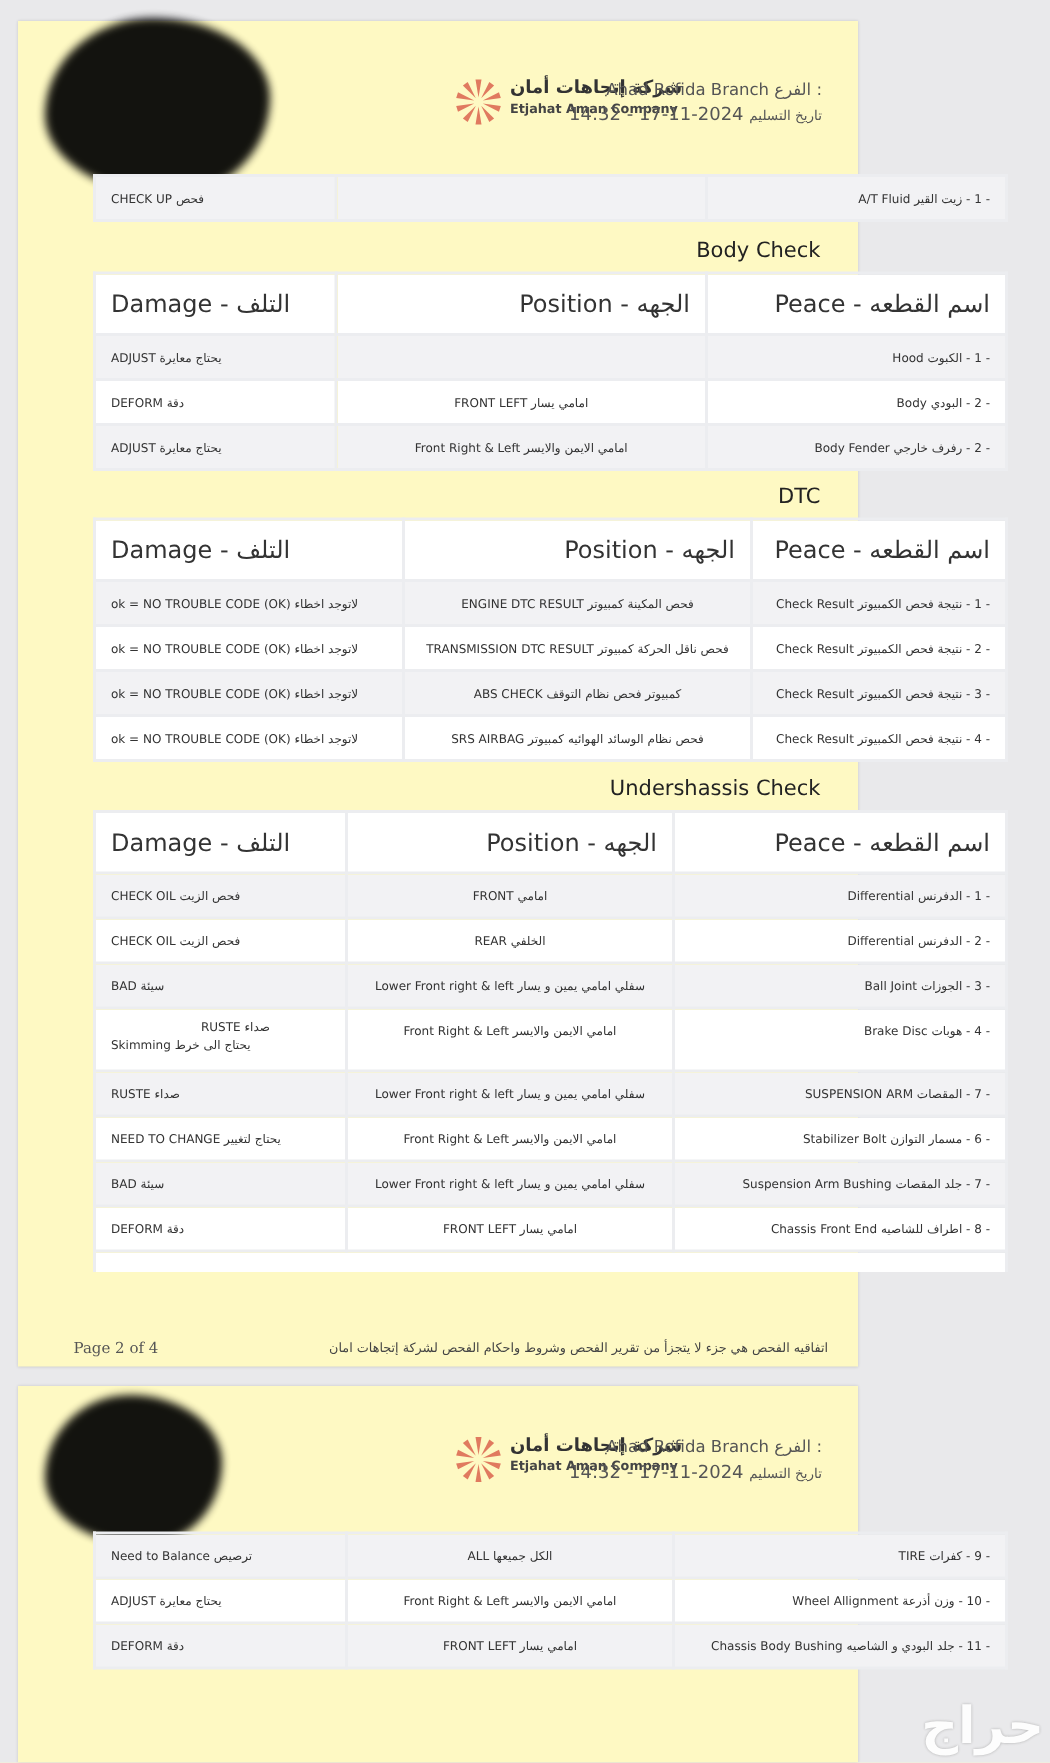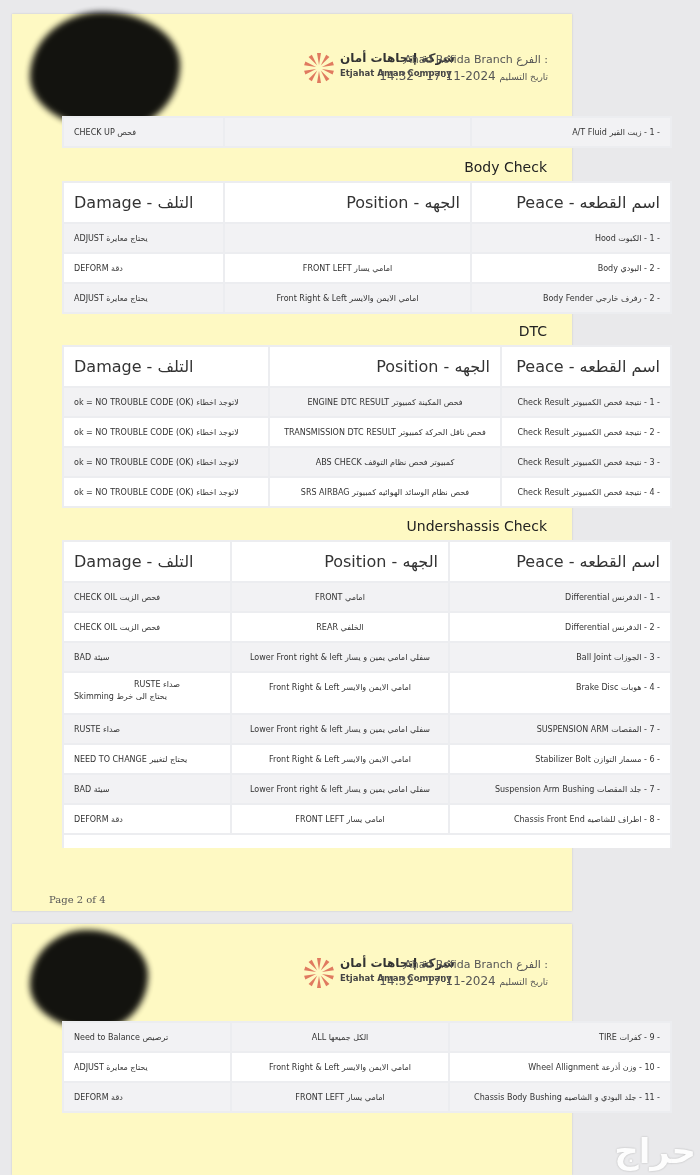--- a/index.html
+++ b/index.html
@@ -217,20 +217,21 @@
       <td class="c-peace">- 8 - اطراف للشاصيه Chassis Front End</td>
       <td class="c-pos">امامي يسار  FRONT LEFT</td>
       <td class="c-dmg">دقة  DEFORM</td>
     </tr>
     <tr class="even">
       <td colspan="3" style="height:14px; border-bottom:none;"></td>
     </tr>
   </tbody>
     </table>
 
+  <div class="footer-text" style="top:880px;">اتفاقيه الفحص هي جزء لا يتجزأ من تقرير الفحص وشروط واحكام الفحص لشركة إتجاهات امان</div>
   <div class="page-num">Page 2 of 4</div>
 </div>
 
 <div class="page" id="page2">
   <div class="header">
     <div class="logo" style="top:32px;">
       <svg width="34" height="34" viewBox="0 0 34 34">
         <g fill="#e07a5f" transform="translate(17 17)">
           <path d="M0,-3 L2,-15 L-2,-15 Z" transform="rotate(0)"></path>
           <path d="M0,-3 L2,-15 L-2,-15 Z" transform="rotate(36)"></path>

